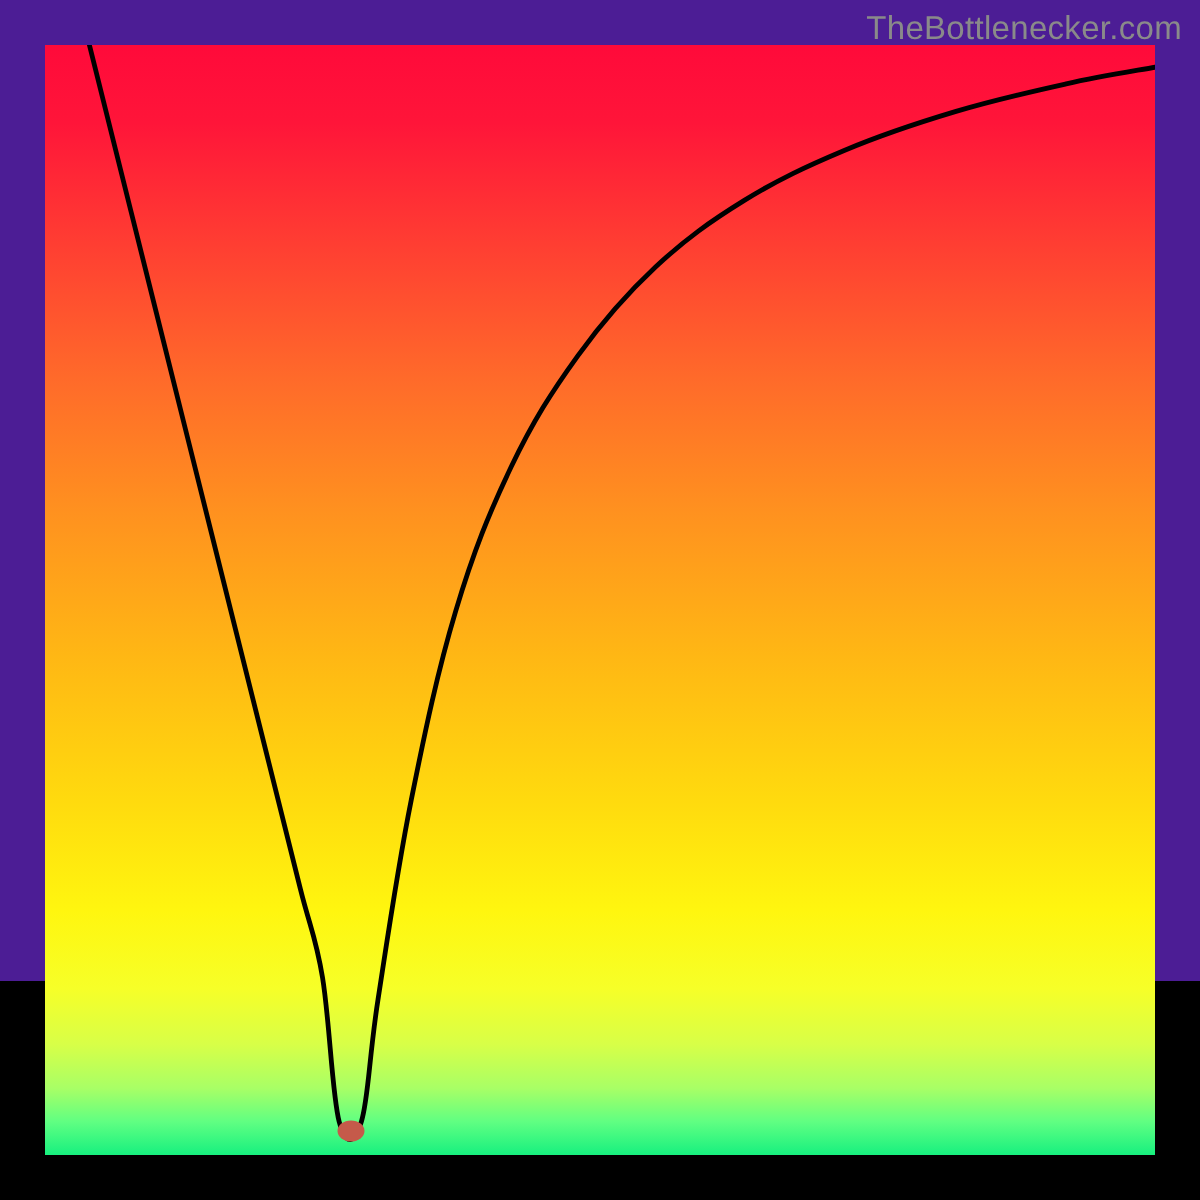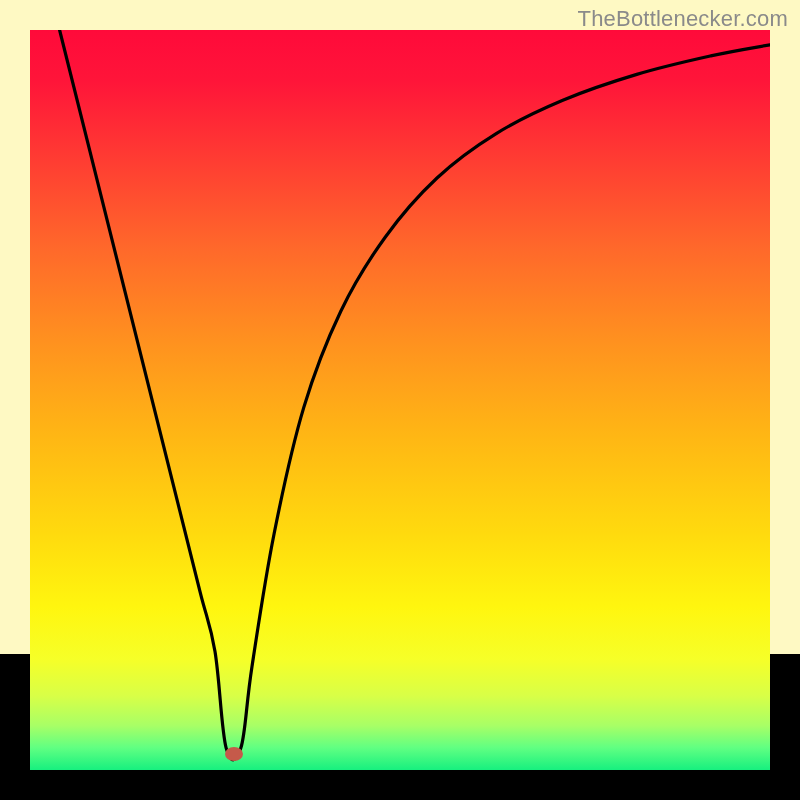--- a/index.html
+++ b/index.html
@@ -8,21 +8,21 @@
     width: 800px;
     height: 800px;
     background: #000;
     overflow: hidden;
     font-family: Arial, Helvetica, sans-serif;
   }
   .outer {
     position: relative;
     width: 800px;
     height: 654px;
-    background: #fef9c3;
+    background: #4c1d95;
   }
   .plot-area {
     position: absolute;
     left: 30px;
     top: 30px;
     width: 740px;
     height: 740px;
     overflow: hidden;
   }
   .gradient {

